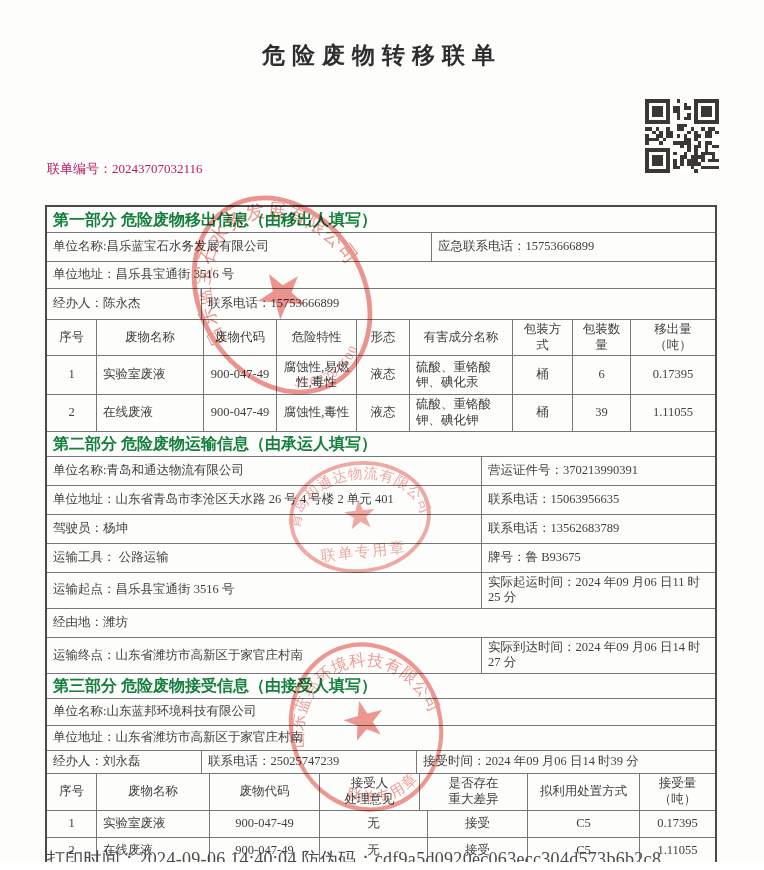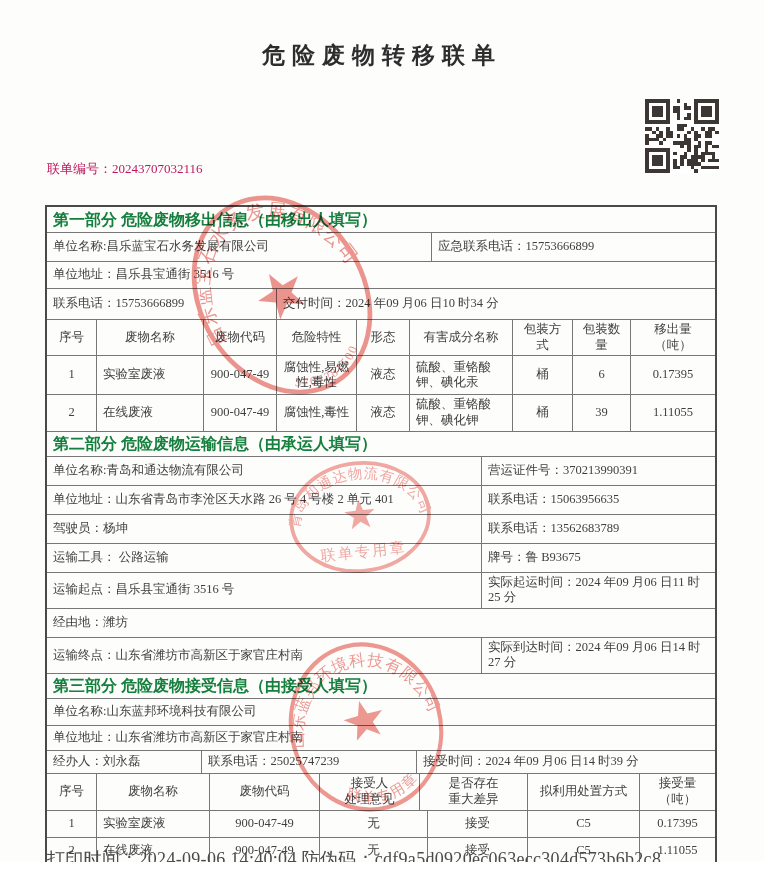--- a/index.html
+++ b/index.html
@@ -177,22 +177,22 @@
       <div class="cell grow">第一部分 危险废物移出信息（由移出人填写）</div>
     </div>
     <div class="row" style="min-height:28px">
       <div class="cell" style="flex:0 0 385px">单位名称:昌乐蓝宝石水务发展有限公司</div>
       <div class="cell grow">应急联系电话：15753666899</div>
     </div>
     <div class="row" style="min-height:26px">
       <div class="cell grow">单位地址：昌乐县宝通街 3516 号</div>
     </div>
     <div class="row" style="min-height:30px">
+      <div class="cell" style="flex:0 0 155px">经办人：陈永杰</div>
       <div class="cell" style="flex:0 0 230px">联系电话：15753666899</div>
-      <div class="cell grow">交付时间：2024 年09 月06 日10 时34 分</div>
     </div>
 
     <div class="row" style="min-height:26px">
       <div class="cell center" style="flex:0 0 50px">序号</div>
       <div class="cell center" style="flex:0 0 107px">废物名称</div>
       <div class="cell center" style="flex:0 0 73px">废物代码</div>
       <div class="cell center" style="flex:0 0 80px">危险特性</div>
       <div class="cell center" style="flex:0 0 53px">形态</div>
       <div class="cell center" style="flex:0 0 103px">有害成分名称</div>
       <div class="cell center" style="flex:0 0 60px">包装方式</div>

